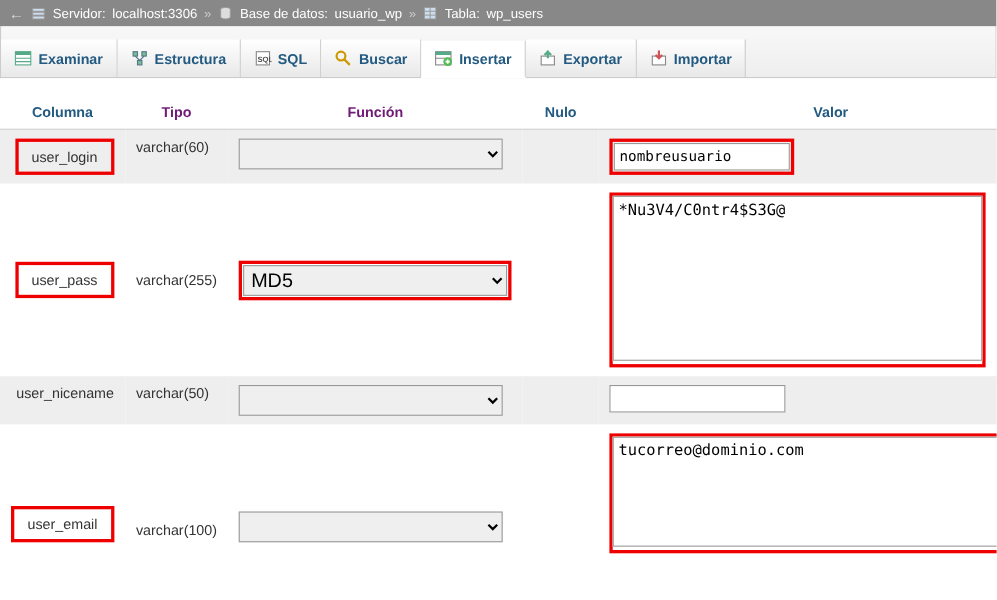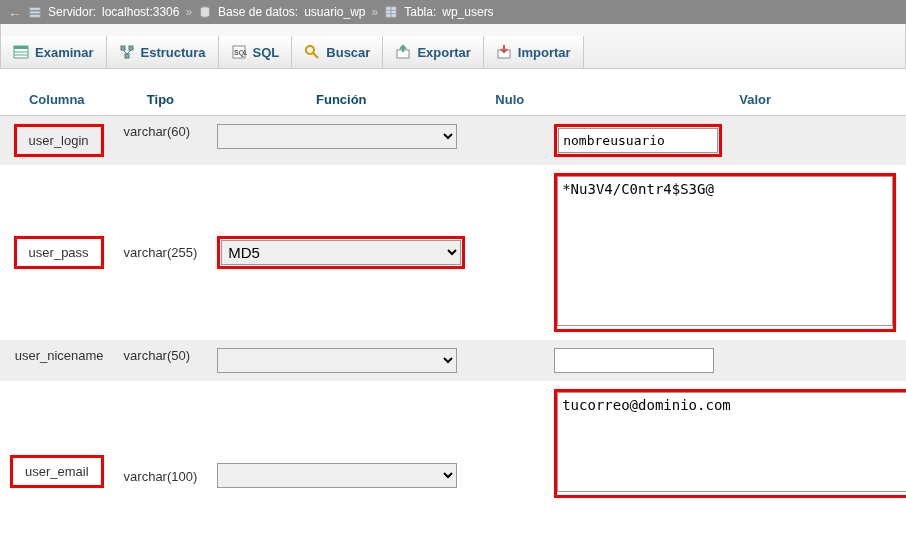--- a/index.html
+++ b/index.html
@@ -8,29 +8,29 @@
 .breadcrumb-arrow { color: #ddd; font-size: 14px; cursor: pointer; }
 .breadcrumb-sep { color: #ccc; }
 .breadcrumb-icon { display: inline-block; width: 14px; height: 14px; vertical-align: middle; }
 .tabs { display: flex; border: 1px solid #ccc; border-top: none; background: linear-gradient(#f8f8f8, #eee); }
 .tab { display: flex; align-items: center; gap: 6px; padding: 8px 12px; border-right: 1px solid #ccc; cursor: pointer; color: #235a81; font-weight: bold; background: linear-gradient(#fff, #e8e8e8); margin-top: 12px; }
 .tab.active { background: #fff; border-bottom: 2px solid #fff; position: relative; top: 1px; }
 .tab-icon { width: 16px; height: 16px; }
 .content { padding-top: 15px; }
 table.form { width: 100%; border-collapse: collapse; }
 table.form th { text-align: center; padding: 8px 20px; border-bottom: 1px solid #ccc; font-weight: bold; color: #235a81; }
-table.form th a { color: #0c4a6e; text-decoration: none; }
+table.form th a { color: #701a75; text-decoration: none; }
 table.form td { padding: 8px 10px; vertical-align: top; }
 table.form tr.odd td { background: #eee; }
 table.form tr.even td { background: #fff; }
 .col-columna { width: 140px; text-align: right; }
 .col-tipo { width: 110px; }
 .col-funcion { width: 260px; }
 .col-nulo { width: 40px; }
-select { width: 240px; padding: 2px; font-size: 15px; border: 1px solid #999; background: #efefef; }
+select { width: 240px; padding: 2px; font-size: 18px; border: 1px solid #999; background: #efefef; }
 input[type=text] { width: 160px; padding: 4px; font-size: 13px; border: 1px solid #999; font-family: monospace; }
 textarea { width: 336px; height: 150px; padding: 4px; font-size: 14px; border: 1px solid #999; font-family: monospace; resize: none; }
 .highlight-box { border: 3px solid #e00; padding: 1px; }
 .col-label { display: inline-block; }
 </style>
 </head>
 <body>
 
 <div class="breadcrumb">
   <span class="breadcrumb-arrow">←</span>
@@ -86,20 +86,31 @@
       </svg>
     <span>SQL</span>
   </div>
   <div class="tab">
     <svg class="tab-icon" viewBox="0 0 16 16">
         <circle cx="6" cy="6" r="4" fill="none" stroke="#c90" stroke-width="2"></circle>
         <line x1="9" y1="9" x2="14" y2="14" stroke="#c90" stroke-width="2"></line>
       </svg>
     <span>Buscar</span>
   </div>
+  <div class="tab active">
+    <svg class="tab-icon" viewBox="0 0 16 16">
+        <rect x="1" y="2" width="14" height="12" fill="#fff" stroke="#888"></rect>
+        <rect x="1" y="2" width="14" height="3" fill="#5a8"></rect>
+        <line x1="1" y1="8" x2="15" y2="8" stroke="#888"></line>
+        <circle cx="12" cy="11" r="4" fill="#5b5"></circle>
+        <line x1="12" y1="9" x2="12" y2="13" stroke="#fff" stroke-width="1.5"></line>
+        <line x1="10" y1="11" x2="14" y2="11" stroke="#fff" stroke-width="1.5"></line>
+      </svg>
+    <span>Insertar</span>
+  </div>
   <div class="tab">
     <svg class="tab-icon" viewBox="0 0 16 16">
         <rect x="2" y="6" width="12" height="8" fill="#fff" stroke="#888"></rect>
         <path d="M8 1v7M5 5l3-3 3 3" fill="none" stroke="#5a8" stroke-width="2"></path>
       </svg>
     <span>Exportar</span>
   </div>
   <div class="tab">
     <svg class="tab-icon" viewBox="0 0 16 16">
         <rect x="2" y="6" width="12" height="8" fill="#fff" stroke="#888"></rect>

